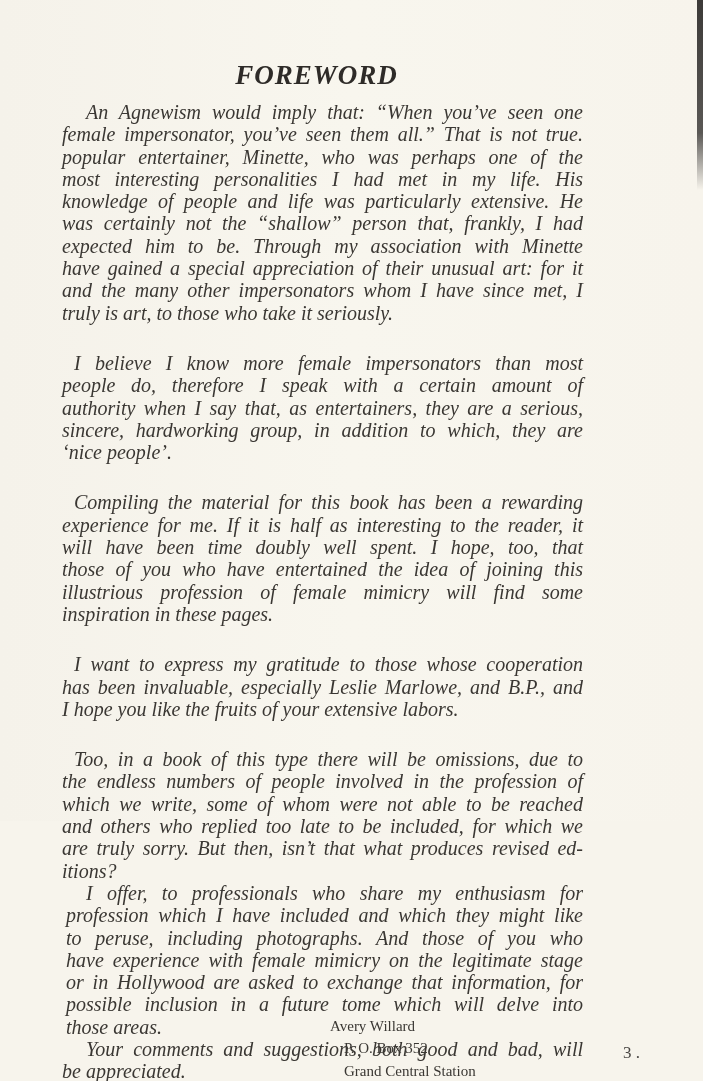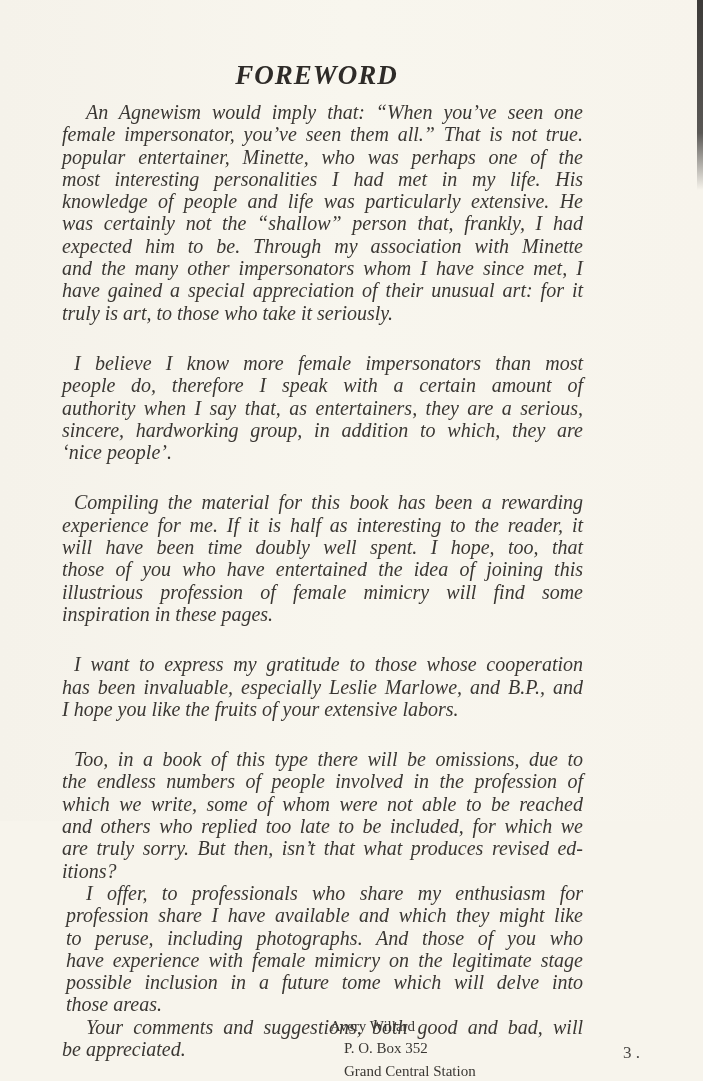--- a/index.html
+++ b/index.html
@@ -88,22 +88,22 @@
   <div class="body-text">
 
     <div>
       <span class="line indent">An Agnewism would imply that: “When you’ve seen one</span>
       <span class="line">female impersonator, you’ve seen them all.” That is not true.</span>
       <span class="line">popular entertainer, Minette, who was perhaps one of the</span>
       <span class="line">most interesting personalities I had met in my life. His</span>
       <span class="line">knowledge of people and life was particularly extensive. He</span>
       <span class="line">was certainly not the “shallow” person that, frankly, I had</span>
       <span class="line">expected him to be. Through my association with Minette</span>
+      <span class="line">have gained a special appreciation of their unusual art: for it</span>
       <span class="line">and the many other impersonators whom I have since met, I</span>
-      <span class="line">have gained a special appreciation of their unusual art: for it</span>
       <span class="line last">truly is art, to those who take it seriously.</span>
     </div>
 
     <div>
       <span class="line indent-s">I believe I know more female impersonators than most</span>
       <span class="line">people do, therefore I speak with a certain amount of</span>
       <span class="line">authority when I say that, as entertainers, they are a serious,</span>
       <span class="line">sincere, hardworking group, in addition to which, they are</span>
       <span class="line last">‘nice people’.</span>
     </div>
@@ -127,23 +127,24 @@
       <span class="line indent-s">Too, in a book of this type there will be omissions, due to</span>
       <span class="line">the endless numbers of people involved in the profession of</span>
       <span class="line">which we write, some of whom were  not able to be reached</span>
       <span class="line">and others  who replied too late to be included, for which we</span>
       <span class="line">are truly sorry. But then, isn’t that what produces revised ed-</span>
       <span class="line last">itions?</span>
     </div>
 
     <div>
       <span class="line indent">I offer, to professionals who share my enthusiasm for</span>
-      <span class="line inset">profession share I have available and which they might like</span>
+      <span class="line inset">profession which I have included and which they might like</span>
       <span class="line inset">to peruse, including photographs. And those of you who</span>
       <span class="line inset">have experience with female mimicry on the legitimate stage</span>
+      <span class="line inset">or in Hollywood are asked to exchange that information, for</span>
       <span class="line inset">possible inclusion in a future tome which will delve into</span>
       <span class="line inset last">those areas.</span>
     </div>
 
     <div>
       <span class="line indent">Your comments and suggestions, both good and bad, will</span>
       <span class="line last">be appreciated.</span>
     </div>
   </div>
 

